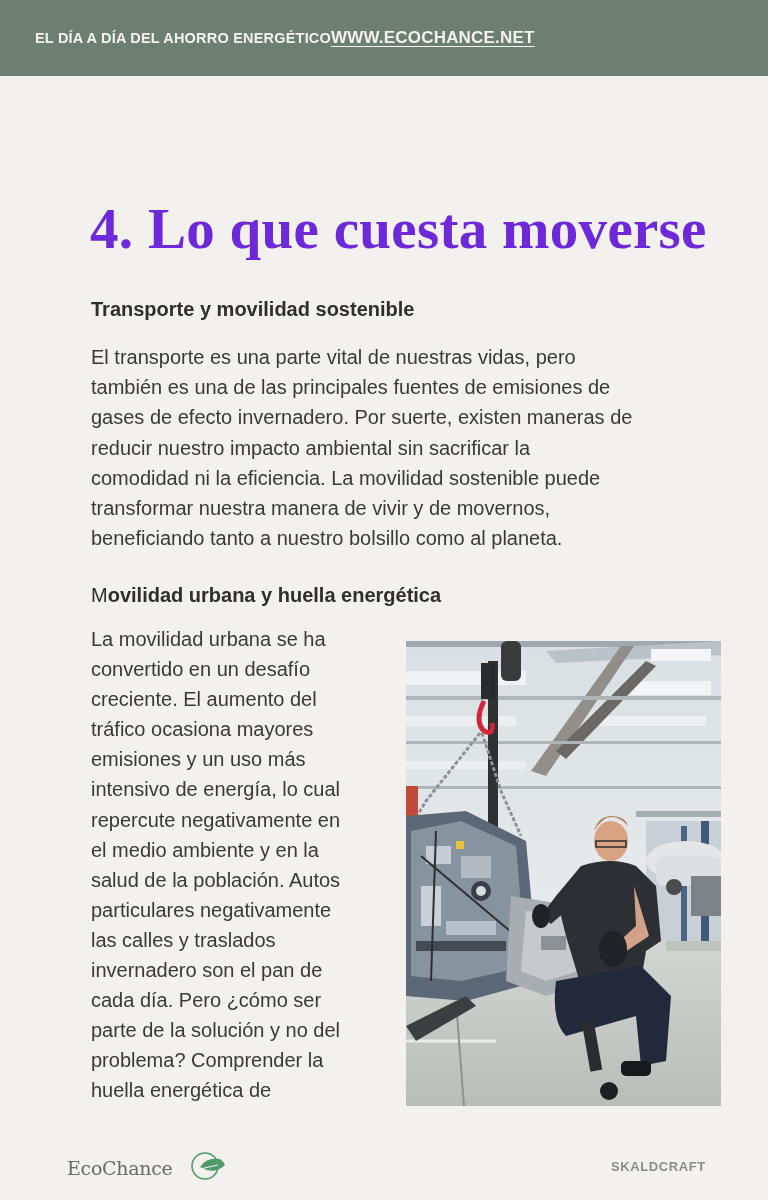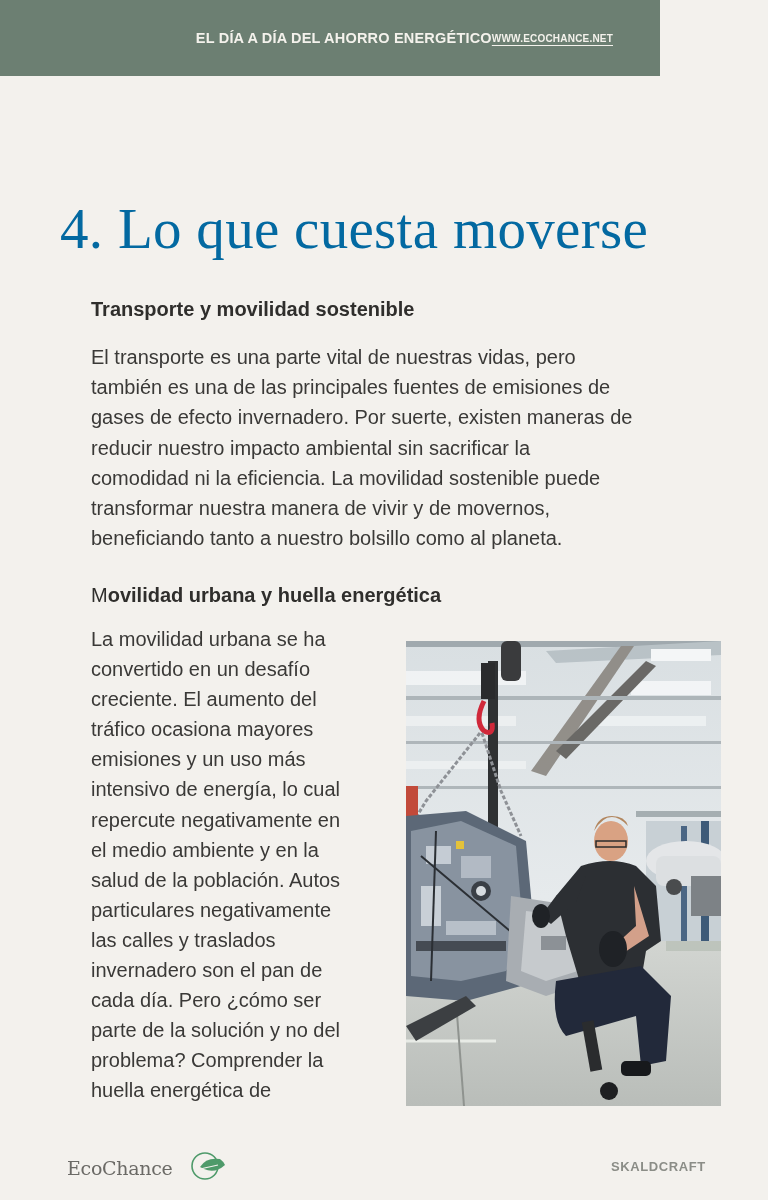--- a/index.html
+++ b/index.html
@@ -4,36 +4,36 @@
 <style>
   * { box-sizing: border-box; margin: 0; padding: 0; }
   html, body { width: 768px; height: 1200px; overflow: hidden; }
   body {
     background: #f3f1ed;
     color: #2e2d2b;
     font-family: "Liberation Sans", "DejaVu Sans", sans-serif;
     position: relative;
   }
   .header {
-    position: absolute; left: 0; top: 0; width: 660px; height: 76px;
+    position: absolute; left: 0; top: 0; width: 768px; height: 76px;
     background: #6c7f72;
-    display: flex; align-items: center; justify-content: flex-end;
-    padding: 0 47px 0 47px;
+    display: flex; align-items: center; justify-content: flex-start;
+    padding: 0 47px 0 35px;
   }
   .header .tagline {
     color: #f4f2ec; font-size: 14.5px; font-weight: bold; letter-spacing: 0.2px;
   }
   .header .site-link {
-    color: #f4f2ec; font-size: 10px; font-weight: bold; text-decoration: underline;
+    color: #f4f2ec; font-size: 17px; font-weight: bold; text-decoration: underline;
     text-underline-offset: 3px; letter-spacing: 0.2px;
   }
   .page-title {
-    position: absolute; left: 60px; top: 196px;
+    position: absolute; left: 90px; top: 196px;
     font-family: "Liberation Serif", "DejaVu Serif", serif;
-    font-size: 57px; font-weight: normal; color: #0369a1;
+    font-size: 57px; font-weight: bold; color: #6d28d9;
     letter-spacing: 0.3px; white-space: nowrap;
   }
   .subheading {
     position: absolute; left: 91px;
     font-size: 20px; font-weight: bold; color: #2f2e2c;
     white-space: nowrap;
   }
   .sub1 { top: 298px; }
   .sub2 { top: 584px; }
   .sub2 .first-letter { font-weight: normal; }

